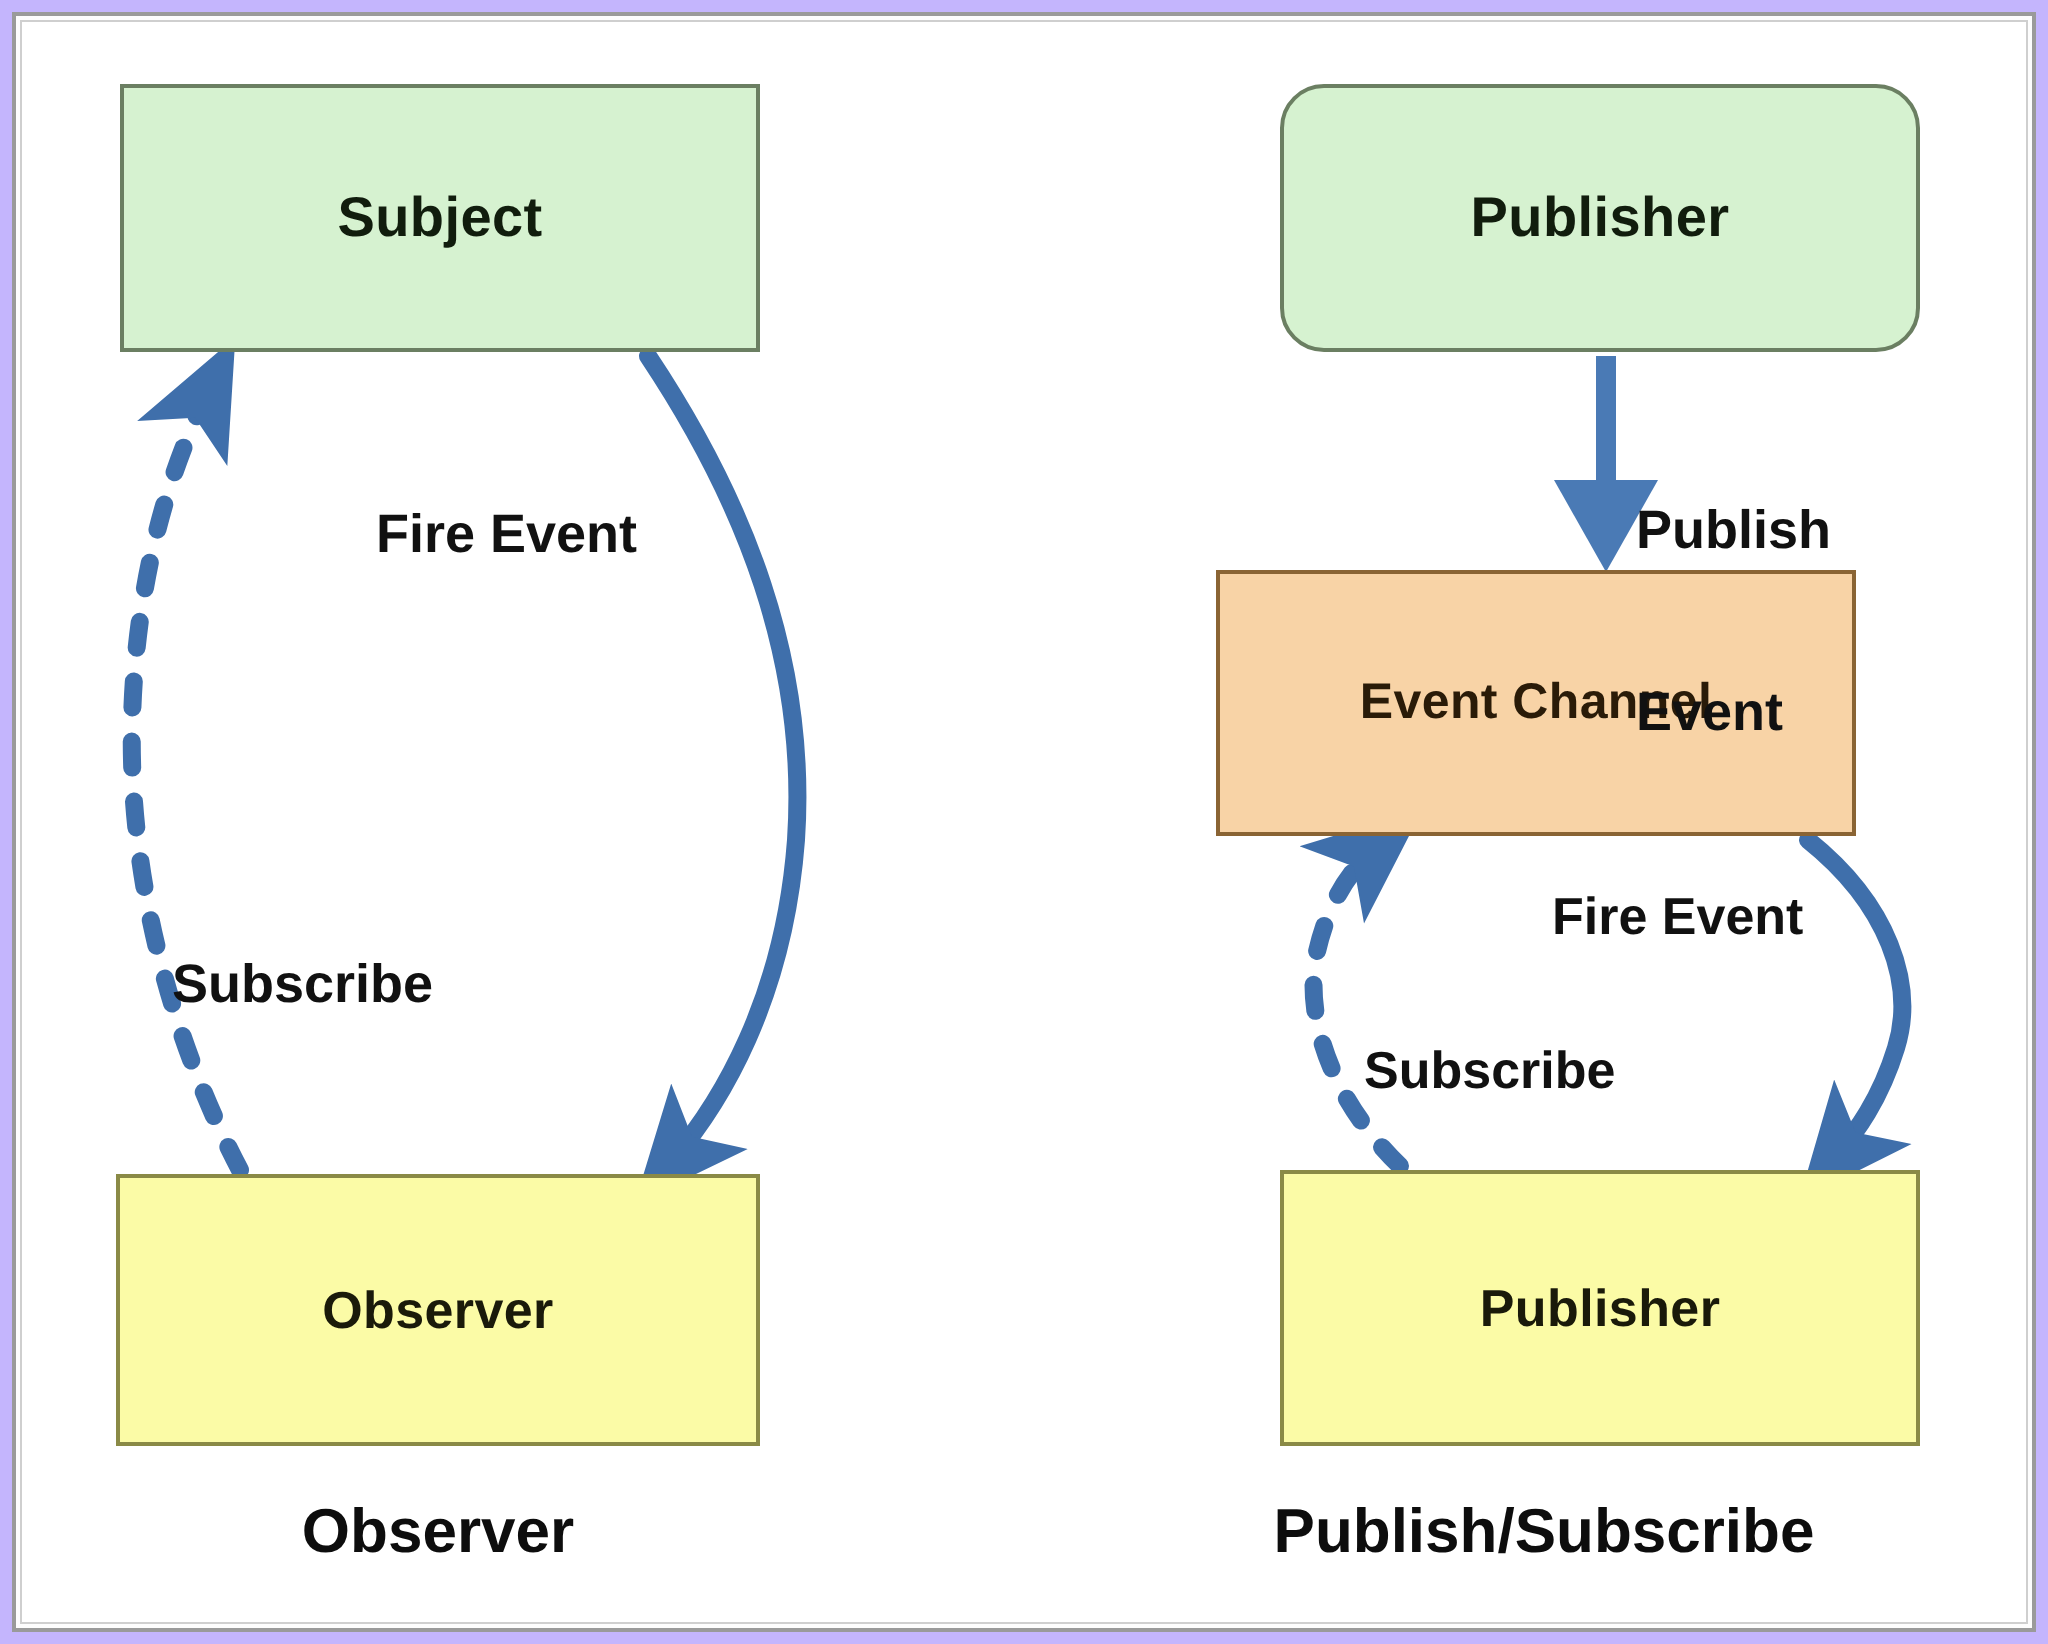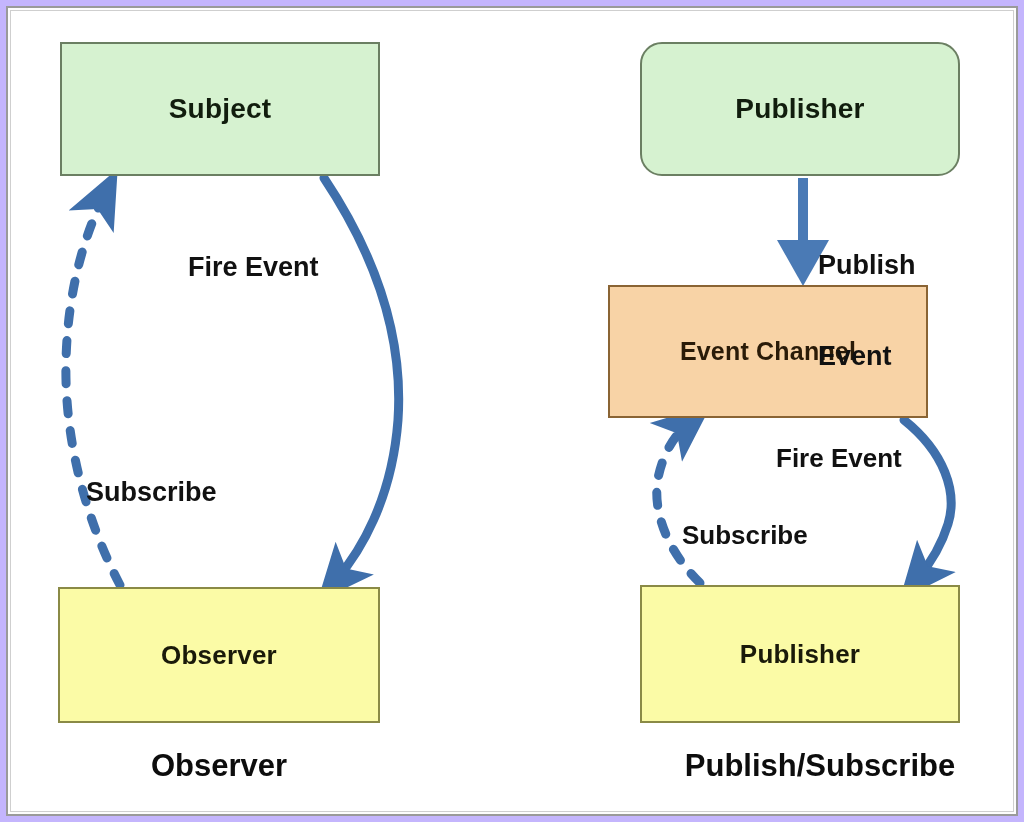--- a/index.html
+++ b/index.html
@@ -102,21 +102,21 @@
 
   
   .caption {
     position: absolute;
     font-weight: bold;
     font-size: 31px;
     color: #0d0d0d;
     text-align: center;
   }
   #caption-observer { left: 58px;  top: 748px; width: 322px; }
-  #caption-pubsub   { left: 620px; top: 748px; width: 400px; }
+  #caption-pubsub   { left: 572px; top: 748px; width: 400px; }
 </style>
 </head>
 <body>
 
 <div id="canvas">
 
   <div class="frame"></div>
   <div class="frame-inner"></div>
 
   <svg id="arrows" viewBox="0 0 1024 822" xmlns="http://www.w3.org/2000/svg">

